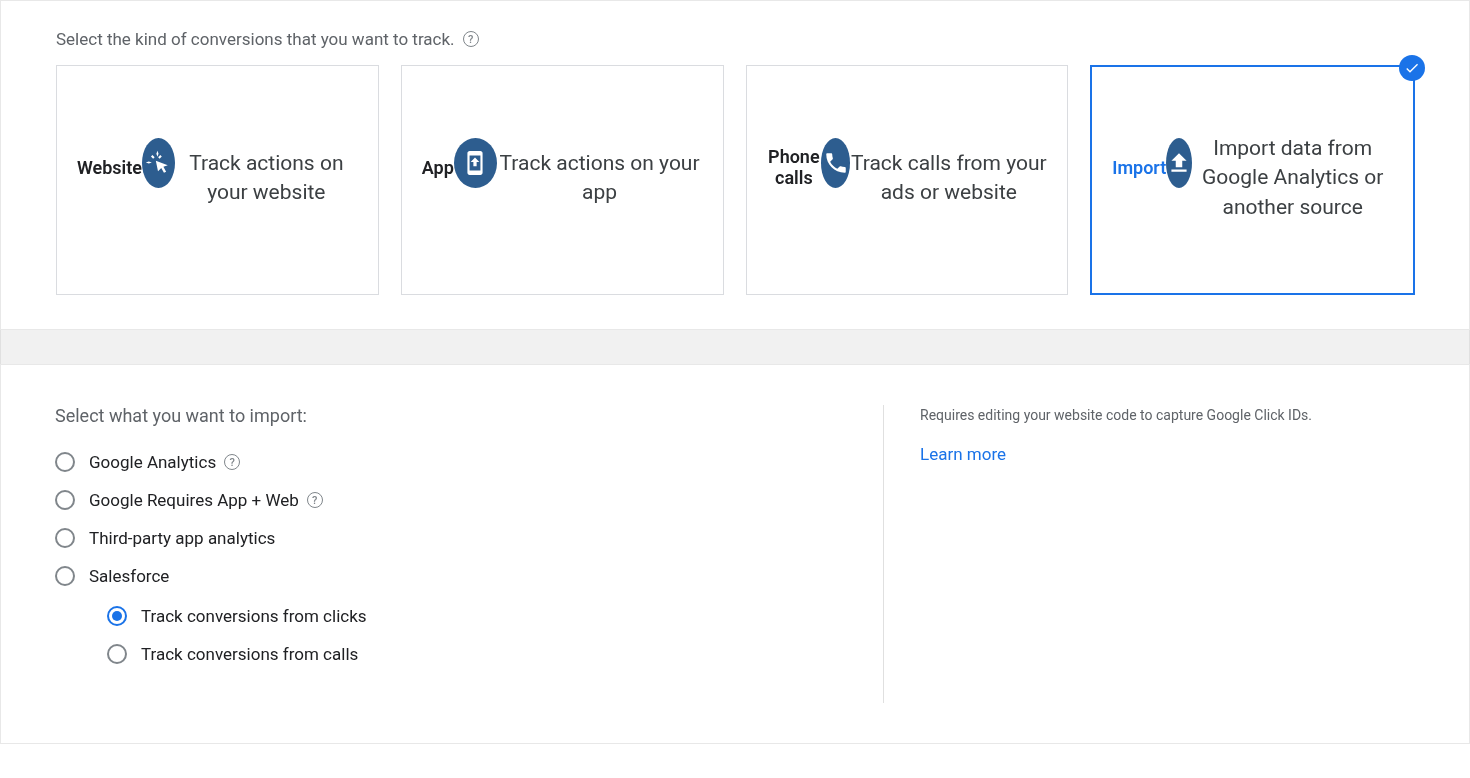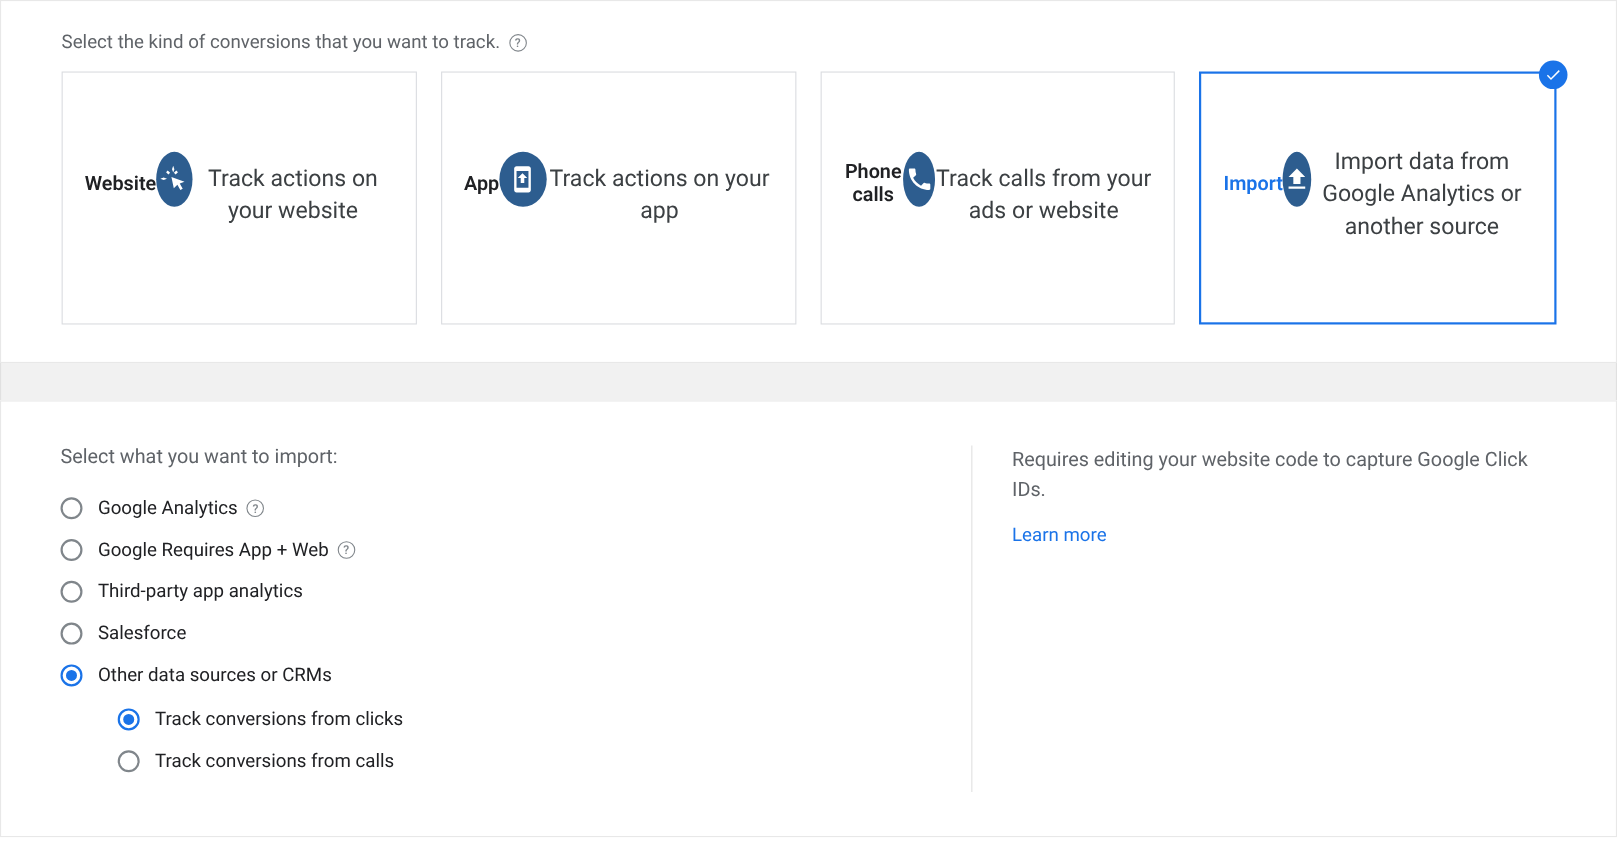--- a/index.html
+++ b/index.html
@@ -168,21 +168,21 @@
       color: #202124;
       display: flex;
       align-items: center;
       gap: 8px;
     }
     .sub-options {
       margin-left: 52px;
       margin-top: 20px;
     }
     .info-text {
-      font-size: 18px;
+      font-size: 14px;
       color: #5f6368;
       line-height: 1.5;
       margin-bottom: 18px;
     }
     .learn-link {
       font-size: 17px;
       color: #1a73e8;
       cursor: pointer;
     }
   </style>
@@ -271,24 +271,20 @@
       <div class="radio-row">
         <div class="radio"></div>
         <div class="radio-label">Third-party app analytics</div>
       </div>
 
       <div class="radio-row">
         <div class="radio"></div>
         <div class="radio-label">Salesforce</div>
       </div>
 
-      <div class="radio-row selected">
-        <div class="radio"></div>
-        <div class="radio-label">Other data sources or CRMs</div>
-      </div>
 
       <div class="sub-options">
         <div class="radio-row selected">
           <div class="radio"></div>
           <div class="radio-label">Track conversions from clicks</div>
         </div>
         <div class="radio-row">
           <div class="radio"></div>
           <div class="radio-label">Track conversions from calls</div>
         </div>

